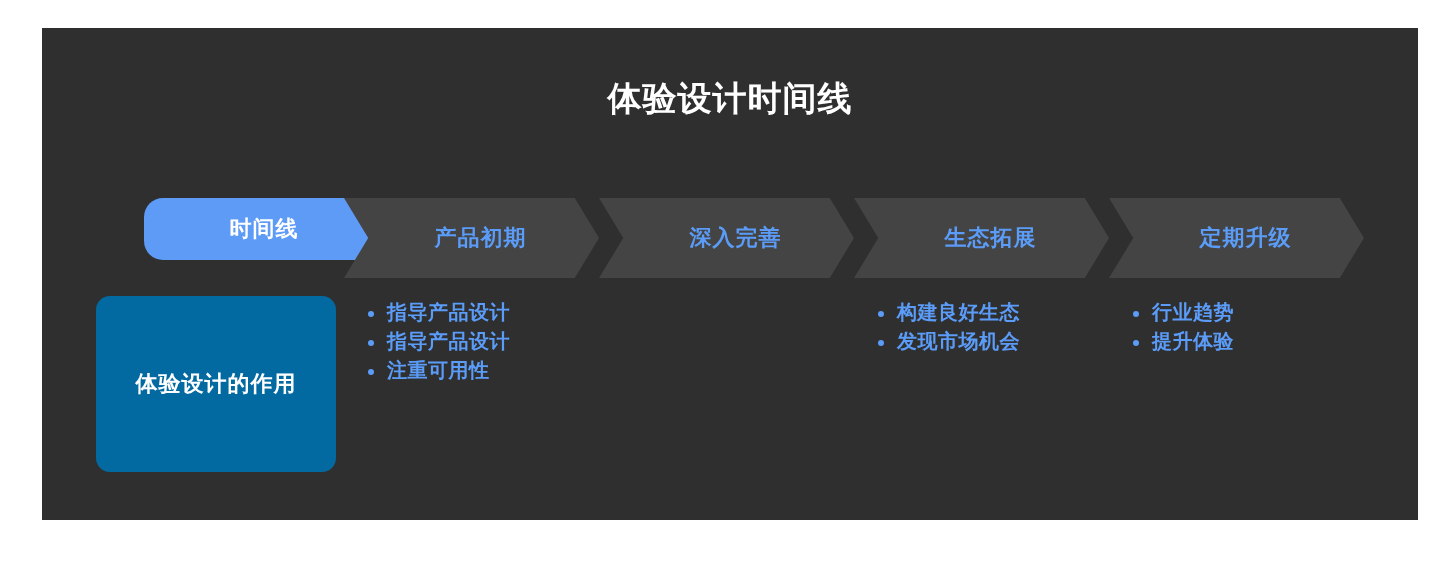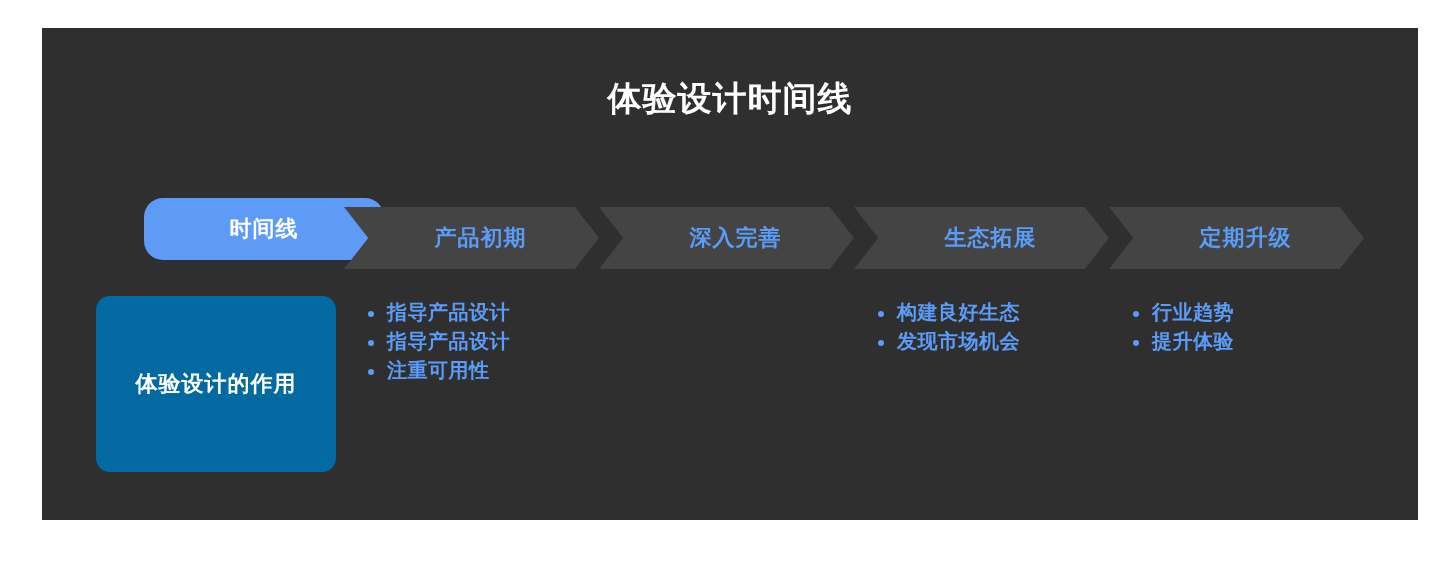--- a/index.html
+++ b/index.html
@@ -72,22 +72,22 @@
   .stage-pill .stage-label {
     color: #ffffff;
     font-size: 22px;
     font-weight: bold;
     letter-spacing: 1px;
     white-space: nowrap;
   }
 
   .chev {
     position: absolute;
-    top: 9px;
-    height: 62px;
+    top: 0;
+    height: 80px;
     width: 255px;
     background: #444444;
     display: flex;
     align-items: center;
     justify-content: center;
     box-sizing: border-box;
     padding-left: 18px;
     -webkit-clip-path: polygon(0 0, 90.5% 0, 100% 50%, 90.5% 100%, 0 100%, 9.5% 50%);
     clip-path: polygon(0 0, 90.5% 0, 100% 50%, 90.5% 100%, 0 100%, 9.5% 50%);
   }

